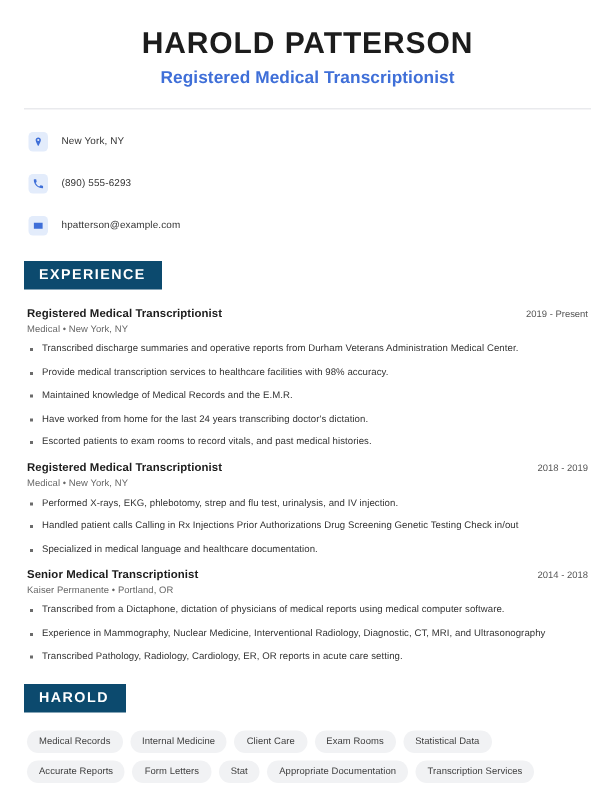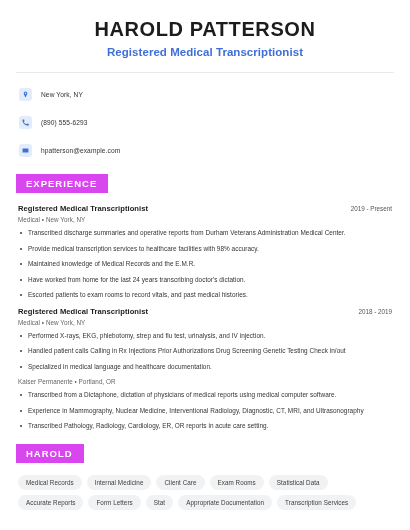--- a/index.html
+++ b/index.html
@@ -82,21 +82,21 @@
     font-size: 6.6px;
     color: #333333;
     letter-spacing: 0.1px;
   }
 
   
   .section { margin-top: 13px; }
 
   .section-badge {
     display: inline-block;
-    background: #d946ef;
+    background: #0c4a6e;
     color: #ffffff;
     font-size: 9.5px;
     font-weight: bold;
     letter-spacing: 1px;
     padding: 4px 11px 4px 10px;
     margin-left: 2px;
   }
 
   
   .jobs { margin-top: 11px; padding-left: 4px; }
@@ -241,20 +241,24 @@
         </div>
         <div class="job-meta">Medical • New York, NY</div>
         <ul class="bullets">
           <li class="bullet">Performed X-rays, EKG, phlebotomy, strep and flu test, urinalysis, and IV injection.</li>
           <li class="bullet">Handled patient calls Calling in Rx Injections Prior Authorizations Drug Screening Genetic Testing Check in/out</li>
           <li class="bullet">Specialized in medical language and healthcare documentation.</li>
         </ul>
       </div>
 
       <div class="job">
+        <div class="job-head">
+          <span class="job-role">Senior Medical Transcriptionist</span>
+          <span class="job-dates">2014 - 2018</span>
+        </div>
         <div class="job-meta">Kaiser Permanente • Portland, OR</div>
         <ul class="bullets">
           <li class="bullet">Transcribed from a Dictaphone, dictation of physicians of medical reports using medical computer software.</li>
           <li class="bullet">Experience in Mammography, Nuclear Medicine, Interventional Radiology, Diagnostic, CT, MRI, and Ultrasonography</li>
           <li class="bullet">Transcribed Pathology, Radiology, Cardiology, ER, OR reports in acute care setting.</li>
         </ul>
       </div>
 
     </div>
   </div>

